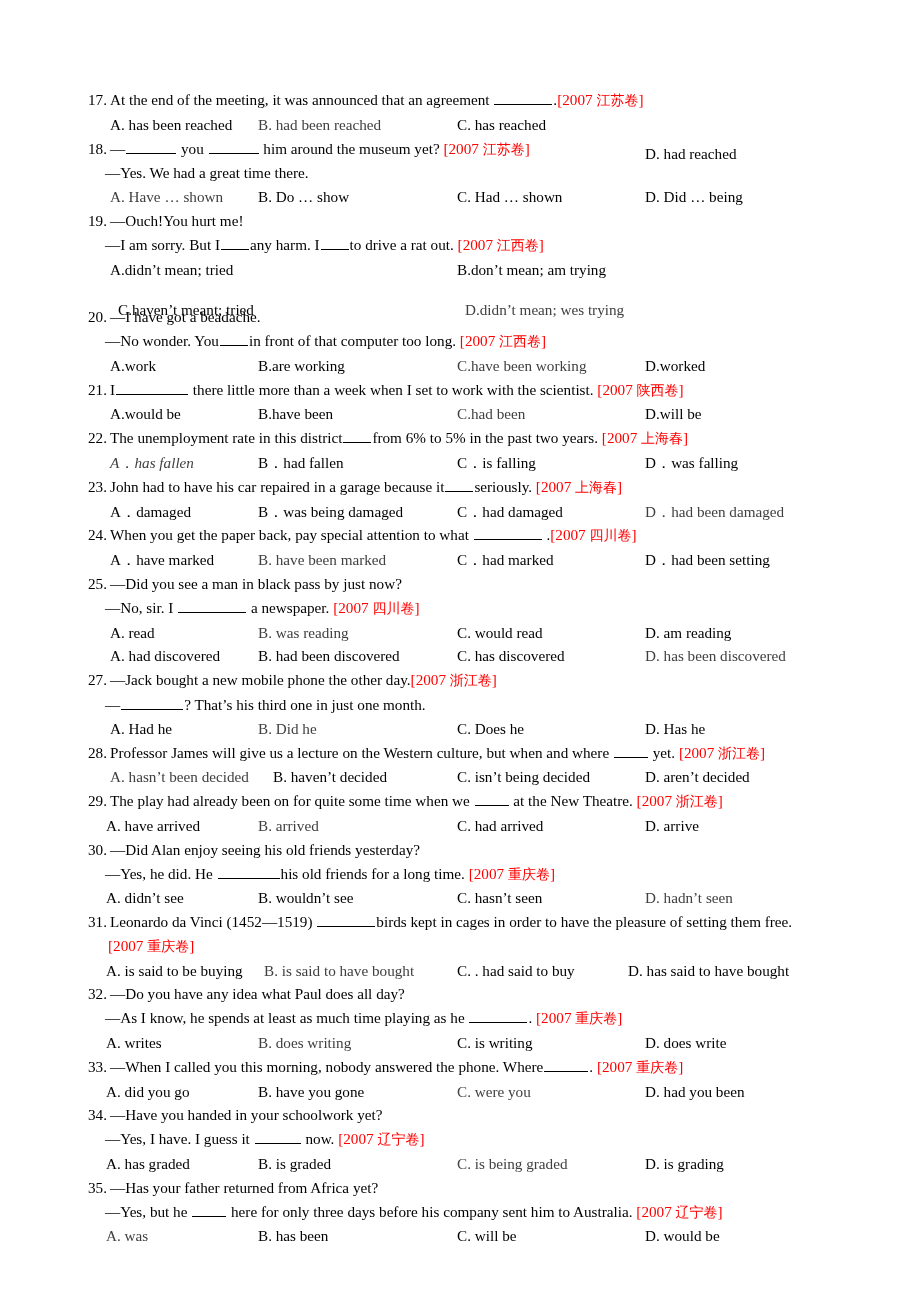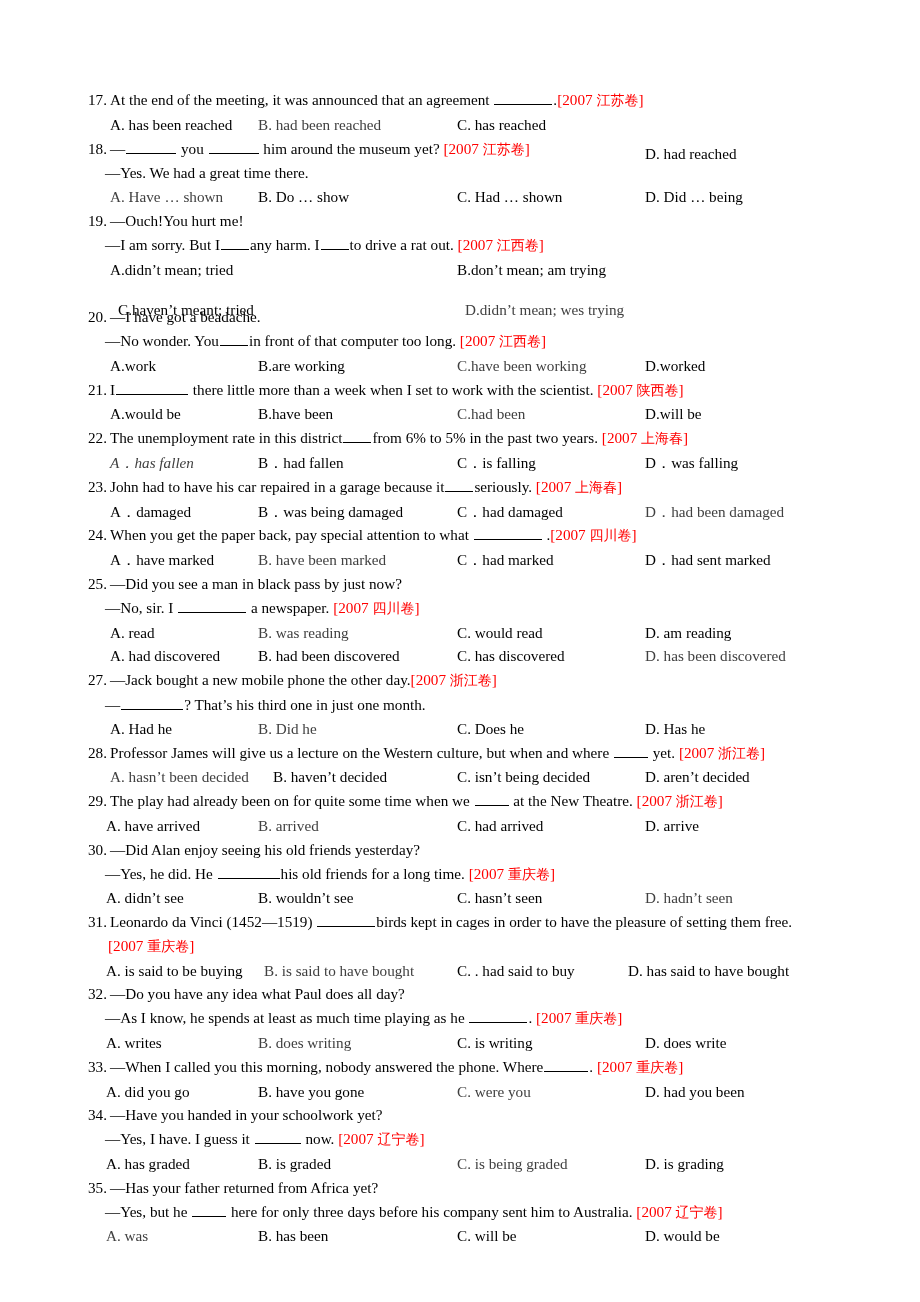--- a/index.html
+++ b/index.html
@@ -139,21 +139,21 @@
         <span class="opt" style="left: 369px;">C．had damaged</span>
         <span class="opt blue" style="left: 557px;">D．had been damaged</span>
       </div>
     </div>
     <div class="q">
       <div class="line"><span class="num">24.</span>When you get the paper back, pay special attention to what <span class="blank" style="width: 68px;"></span> .<span class="tag">[2007  <span class="cn">四川卷</span>]</span></div>
       <div class="opts">
         <span class="opt" style="left: 22px;">A．have marked</span>
         <span class="opt blue" style="left: 170px;">B. have been marked</span>
         <span class="opt" style="left: 369px;">C．had marked</span>
-        <span class="opt" style="left: 557px;">D．had sent marked</span>
+        <span class="opt" style="left: 557px;">D．had been setting</span>
       </div>
     </div>
     <div class="q">
       <div class="line"><span class="num">25.</span>—Did you see a man in black pass by just now?</div>
       <div class="line indent1">—No, sir. I <span class="blank" style="width: 68px;"></span> a newspaper. <span class="tag">[2007  <span class="cn">四川卷</span>]</span></div>
       <div class="opts">
         <span class="opt" style="left: 22px;">A. read</span>
         <span class="opt blue" style="left: 170px;">B. was reading</span>
         <span class="opt" style="left: 369px;">C. would read</span>
         <span class="opt" style="left: 557px;">D.  am reading</span>

